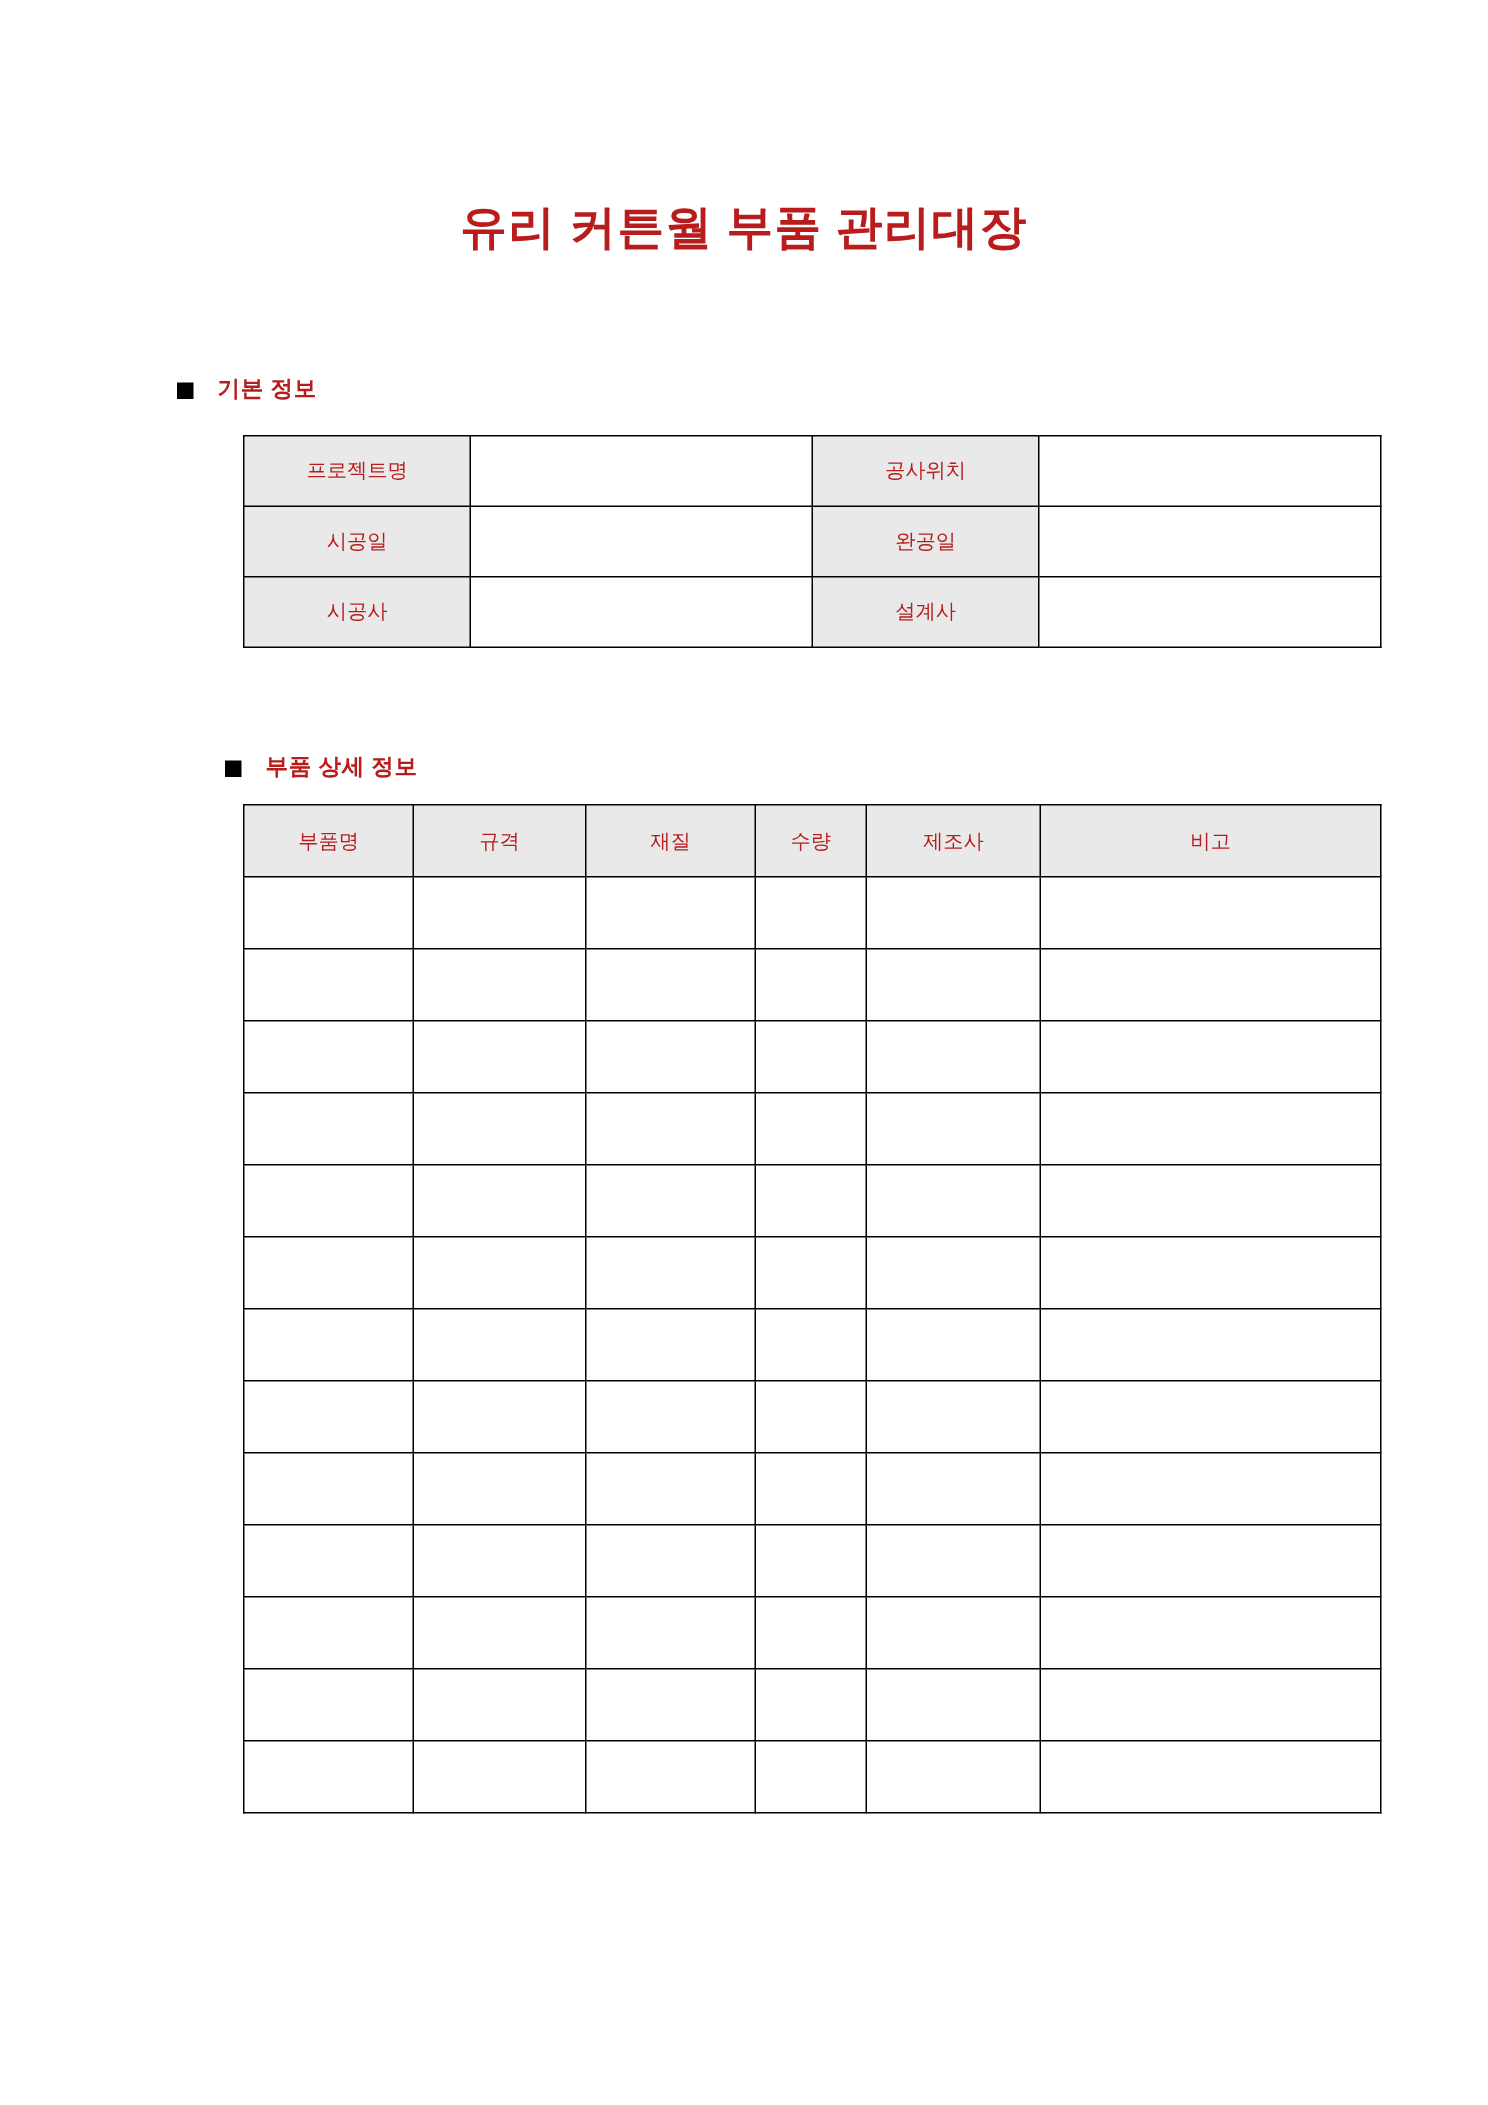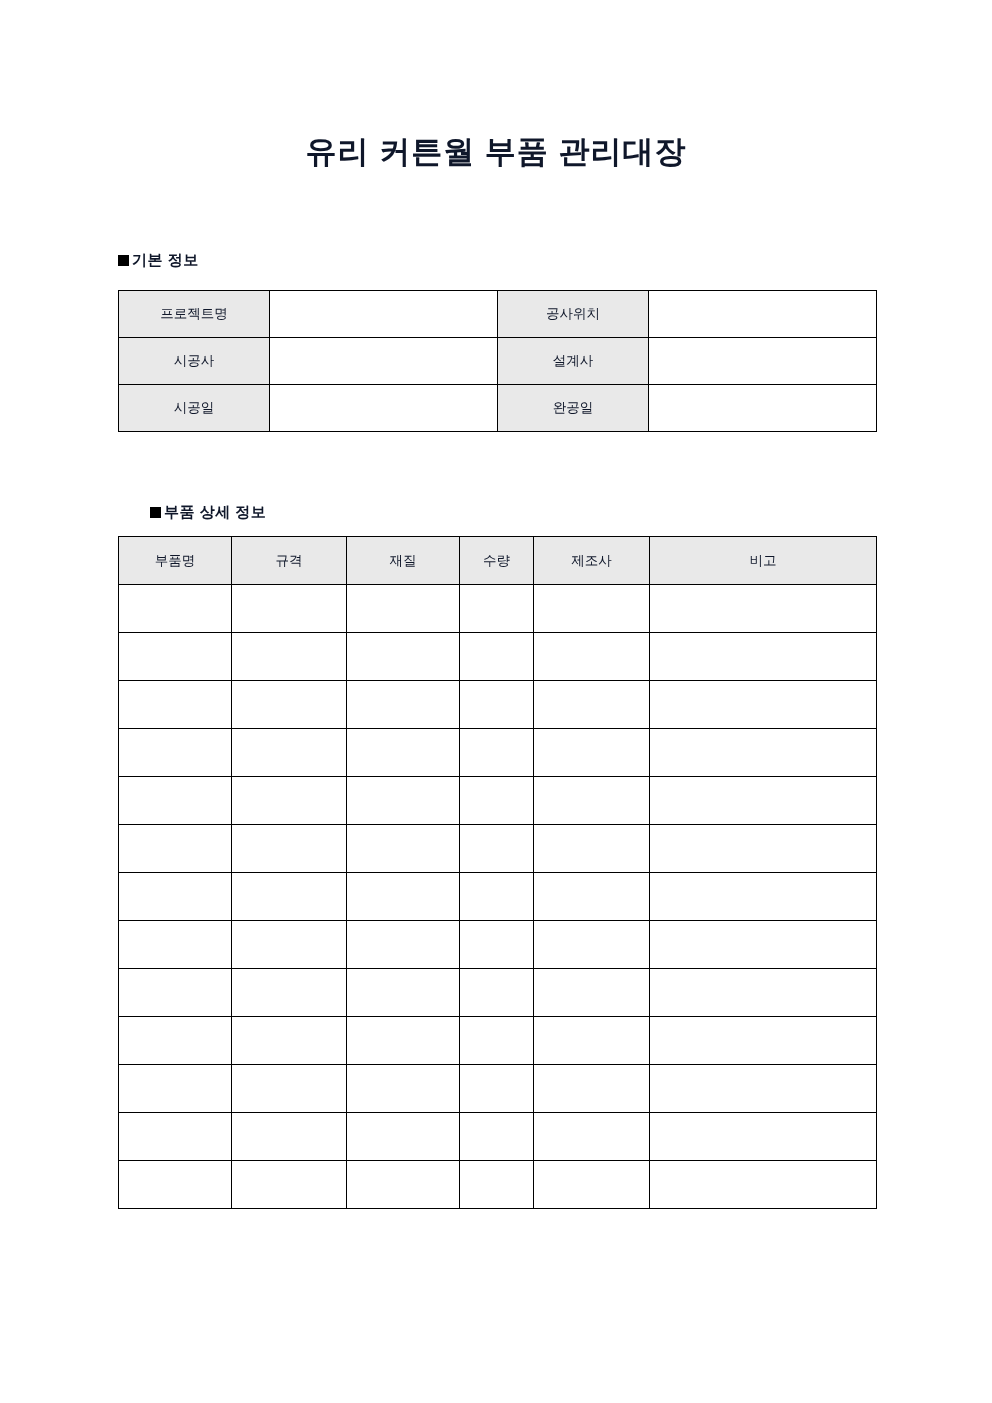--- a/index.html
+++ b/index.html
@@ -5,22 +5,22 @@
   html, body {
     margin: 0;
     padding: 0;
     background: #ffffff;
   }
   .page {
     position: relative;
     width: 992px;
     height: 1403px;
     background: #ffffff;
-    font-family: Liberation Sans, sans-serif;
-    color: #0f172a;
+    font-family: Liberation Serif, serif;
+    color: #b91c1c;
     overflow: hidden;
     box-sizing: border-box;
   }
 
   
   .doc-title {
     position: absolute;
     top: 132px;
     left: 0;
     width: 992px;
@@ -36,39 +36,40 @@
   .section-heading {
     position: absolute;
     left: 118px;
     font-size: 15px;
     font-weight: bold;
     line-height: 20px;
     letter-spacing: 0.5px;
     white-space: nowrap;
     display: flex;
     align-items: center;
-    gap: 3px;
+    gap: 16px;
     text-align: right;
   }
   .section-heading .bullet {
     display: inline-block;
     width: 11px;
     height: 11px;
     background: #000000;
     flex: 0 0 auto;
   }
   #heading-basic { top: 250px; }
   #heading-parts { top: 502px; margin-left: 32px; }
 
   
   table.grid {
     position: absolute;
     border-collapse: collapse;
     table-layout: fixed;
     font-size: 13.5px;
+    margin-left: 44px;
   }
   table.grid td, table.grid th {
     border: 1px solid #000000;
     padding: 0;
     margin: 0;
     text-align: center;
     vertical-align: middle;
     font-weight: normal;
     background: #ffffff;
   }
@@ -126,29 +127,29 @@
       <col style="width:228px">
     </colgroup>
     <tbody>
       <tr>
         <td class="label-cell">프로젝트명</td>
         <td class="value-cell"></td>
         <td class="label-cell">공사위치</td>
         <td class="value-cell"></td>
       </tr>
       <tr>
+        <td class="label-cell">시공일</td>
+        <td class="value-cell"></td>
+        <td class="label-cell">완공일</td>
+        <td class="value-cell"></td>
+      </tr>
+      <tr>
         <td class="label-cell">시공사</td>
         <td class="value-cell"></td>
         <td class="label-cell">설계사</td>
-        <td class="value-cell"></td>
-      </tr>
-      <tr>
-        <td class="label-cell">시공일</td>
-        <td class="value-cell"></td>
-        <td class="label-cell">완공일</td>
         <td class="value-cell"></td>
       </tr>
     </tbody>
   </table>
 
   <div class="section-heading" id="heading-parts">
     <span class="bullet"></span>
     <span>부품 상세 정보</span>
   </div>
 

